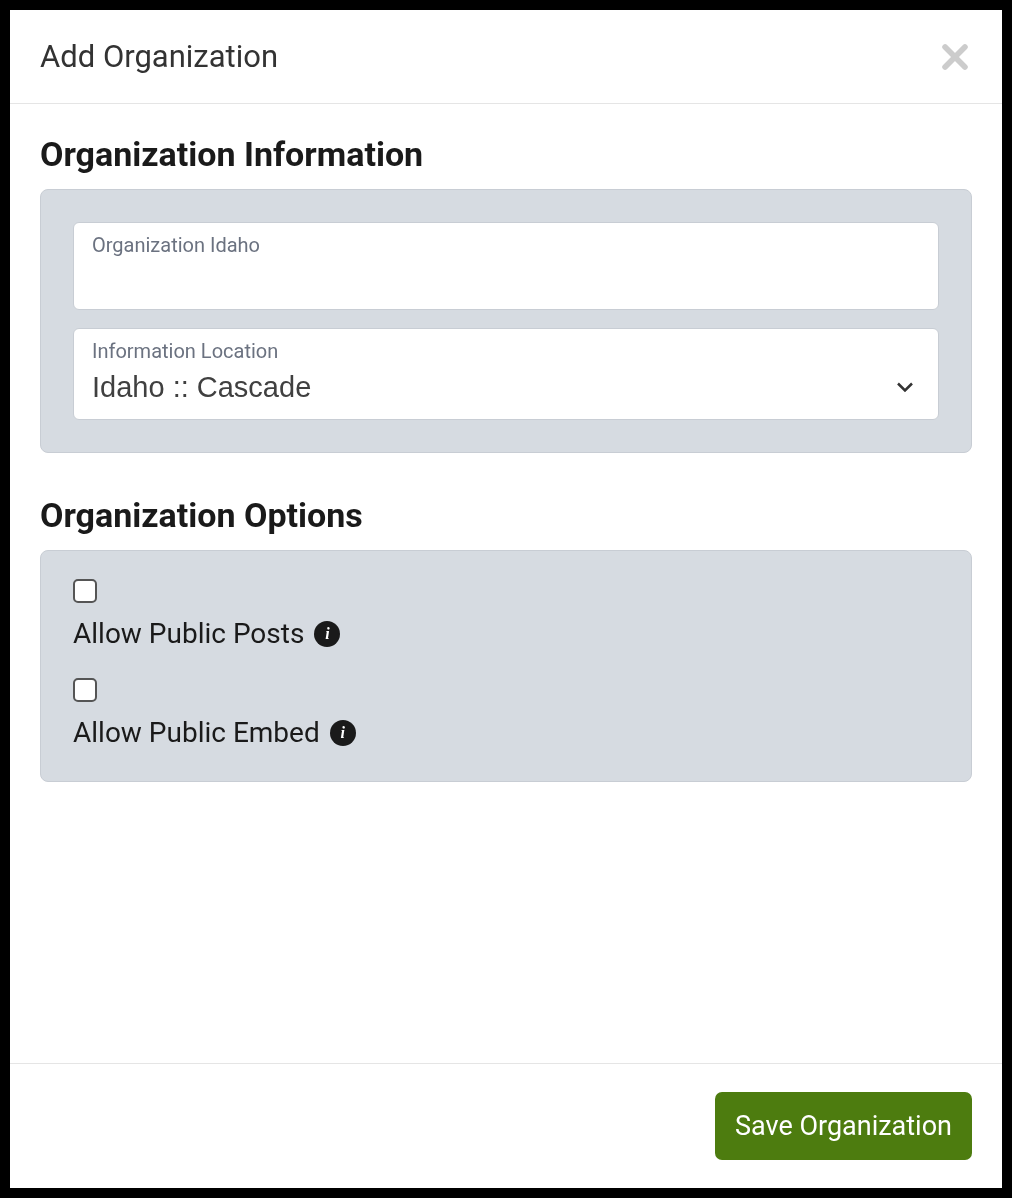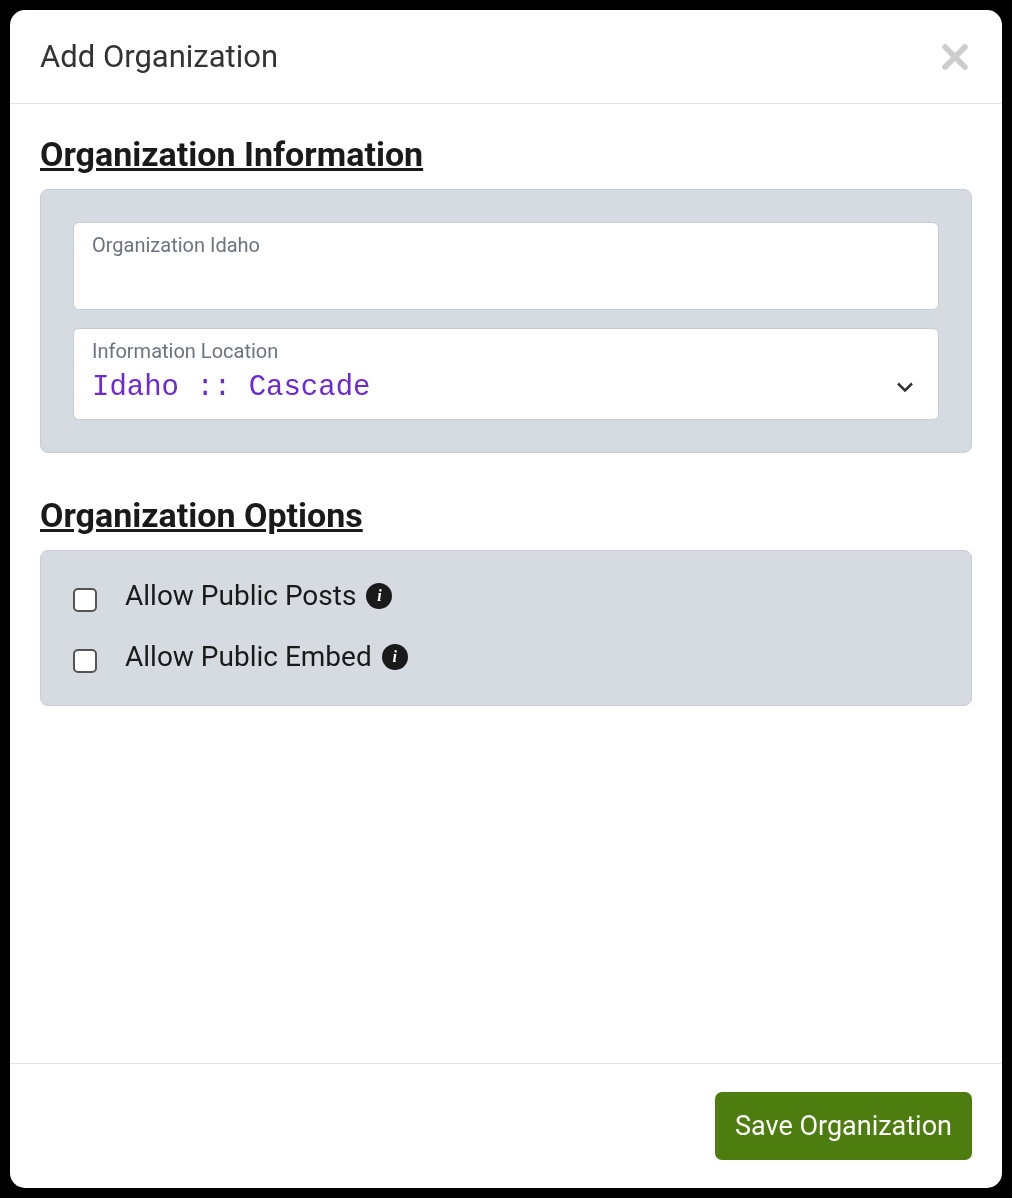--- a/index.html
+++ b/index.html
@@ -9,21 +9,21 @@
     }
     body {
       font-family: -apple-system, BlinkMacSystemFont, "Segoe UI", Roboto, "Helvetica Neue", Arial, sans-serif;
       background: #000;
       padding: 10px;
       width: 1012px;
       height: 1198px;
     }
     .modal {
       background: #fff;
-      border-radius: 15px;
+      border-radius: 0;
       width: 100%;
       height: 100%;
       display: flex;
       flex-direction: column;
       overflow: hidden;
     }
     .modal-header {
       display: flex;
       justify-content: space-between;
       align-items: center;
@@ -52,21 +52,20 @@
     .modal-body {
       flex: 1;
       padding: 30px 30px 30px 30px;
       overflow-y: auto;
     }
     .section-heading {
       font-size: 34px;
       font-weight: 700;
       color: #1a1a1a;
       margin-bottom: 15px;
-      text-decoration: underline;
     }
     .section-panel {
       background: #d6dbe1;
       border: 1px solid #c8cdd4;
       border-radius: 8px;
       padding: 32px;
       margin-bottom: 42px;
     }
     .section-panel.options {
       padding: 28px 32px;
@@ -99,42 +98,43 @@
       height: 36px;
     }
     .field-select-wrap {
       position: relative;
     }
     .field-select {
       width: 100%;
       border: none;
       outline: none;
       font-size: 29px;
-      color: #6d28d9;
+      color: #404040;
       background: transparent;
-      font-family: Liberation Mono, monospace;
+      font-family: Liberation Sans, sans-serif;
       appearance: none;
       -webkit-appearance: none;
       padding-right: 30px;
       cursor: pointer;
       height: 40px;
     }
     .select-chevron {
       position: absolute;
       right: 6px;
       top: 50%;
       transform: translateY(-50%);
       pointer-events: none;
       color: #333;
     }
     .checkbox-row {
       display: flex;
-      align-items: flex-end;
-      gap: 28px;
+      align-items: flex-start;
+      gap: 14px;
       margin-bottom: 28px;
+      flex-direction: column;
     }
     .checkbox-row:last-child {
       margin-bottom: 4px;
     }
     .checkbox-box {
       width: 24px;
       height: 24px;
       border: 2px solid #555;
       border-radius: 5px;
       background: #fff;

